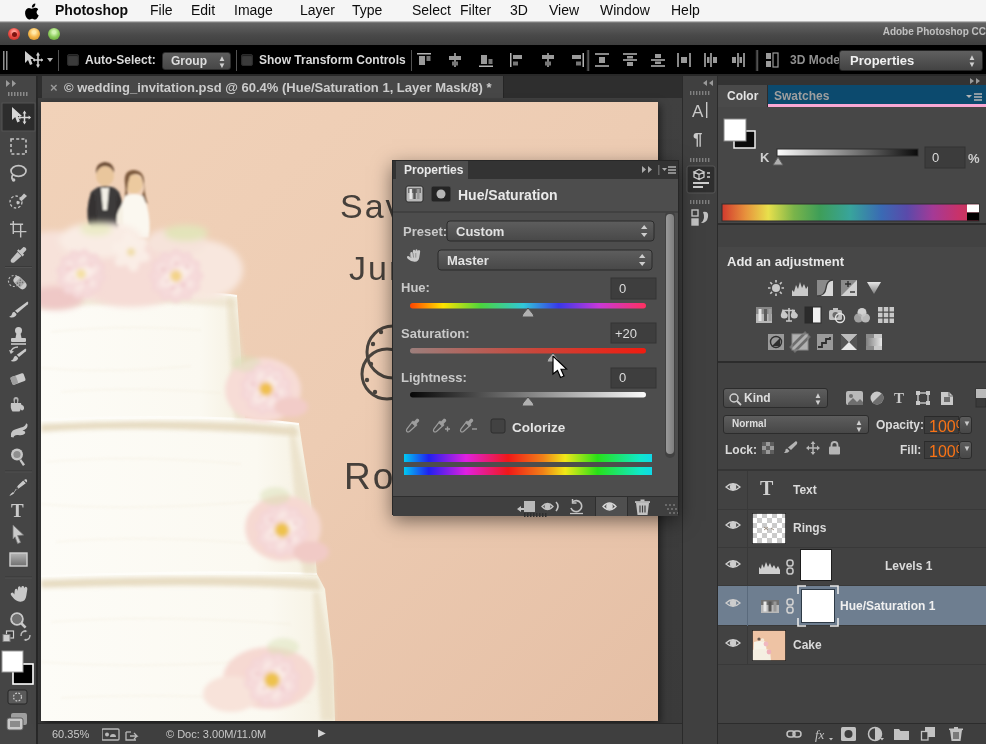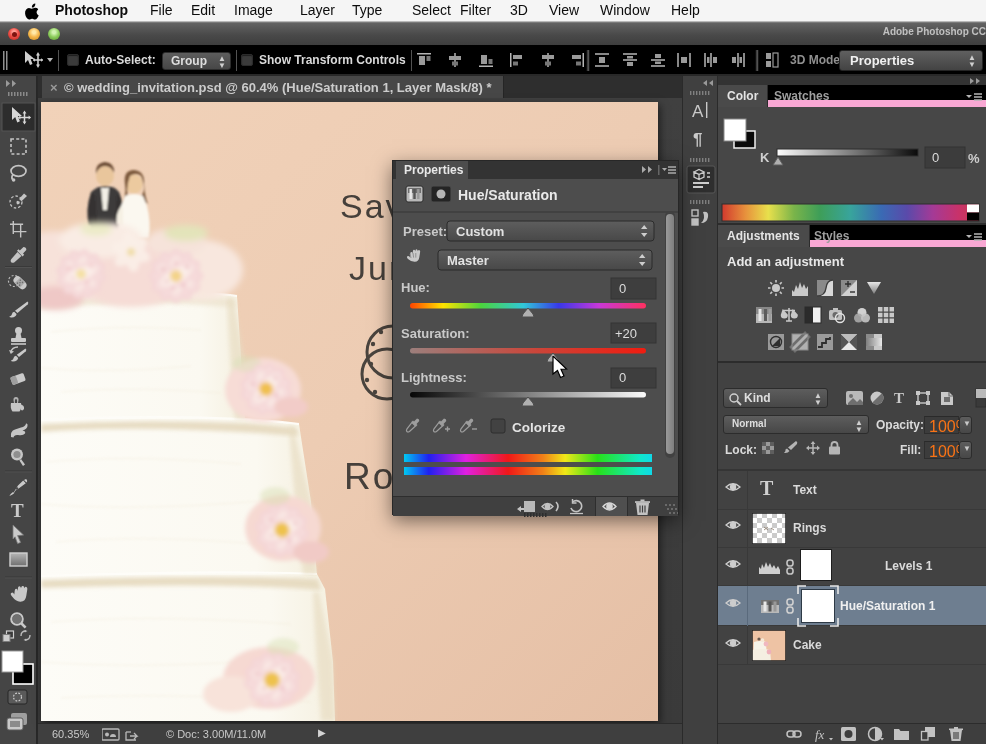--- a/index.html
+++ b/index.html
@@ -47,22 +47,22 @@
   box-shadow:2px 3px 8px rgba(0,0,0,.55); }
 #statusbar { position:absolute; left:0; top:647px; width:644px; height:21px;
   background:#3f3f3f; border-top:1px solid #2b2b2b; color:#c9c9c9; font-size:11px; }
 
 
 #dock { left:682px; top:76px; width:36px; height:668px; background:#404040;
   border-left:1px solid #2a2a2a; border-right:1px solid #2a2a2a; }
 
 
 #rightcol { left:718px; top:76px; width:268px; height:668px; background:#424242; }
-.ptabbar { position:absolute; left:0; width:268px; height:22px; background:#000000;
-  border-bottom:7px solid #f9a8d4; }
+.ptabbar { position:absolute; left:0; width:268px; height:22px; background:#0c4a6e;
+  border-bottom:3px solid #f9a8d4; }
 .ptab { position:absolute; top:0; height:22px; background:#4a4a4a; color:#e4e4e4;
   font-size:12px; font-weight:bold; padding:4px 9px 0 9px;
   border-right:1px solid #2c2c2c; }
 .ptab-in { color:#9f9f9f; background:none; border:none; }
 .pmenu { position:absolute; right:4px; top:7px; width:16px; height:9px; }
 .lbb { position:absolute; color:#dadada; font-size:12px; font-weight:bold; }
 .vbox { position:absolute; background:#3c3c3c; border:1px solid #2e2e2e;
   border-top-color:#2a2a2a; color:#f97316; font-size:16px; }
 
 
@@ -738,30 +738,20 @@
         <path d="M 60 50 l 5 8 l -10 0 Z" fill="#b0b0b0" stroke="#5e5e5e" stroke-width="1"></path>
         <rect x="207" y="40" width="40" height="21" fill="#3c3c3c" stroke="#323232"></rect>
         <text x="214" y="55" font-size="13" fill="#dcdcdc">0</text>
         <text x="250" y="56" font-size="13" font-weight="bold" fill="#cfcfcf">%</text>
         <rect x="4" y="97" width="257" height="17" fill="url(#spec)" stroke="#2e2e2e" stroke-width="1"></rect>
         <rect x="249" y="97.5" width="12" height="8" fill="#ffffff"></rect>
         <rect x="249" y="105.5" width="12" height="8" fill="#000000"></rect>
       </svg>
     </div>
 
-    <div class="ptabbar" style="top:149px;">
-      <div class="ptab" style="left:0px;">Adjustments</div>
-      <span class="ptab ptab-in" style="left:87px;">Styles</span>
-      <svg class="pmenu" width="16" height="10">
-          <path d="M 0 3 l 3 3 l 3 -3 Z" fill="#b5b5b5"></path>
-          <g stroke="#b5b5b5" stroke-width="1.3">
-            <path d="M 8 2 h 8 M 8 5 h 8 M 8 8 h 8"></path>
-          </g>
-        </svg>
-    </div>
     <div style="position:absolute;left:0;top:171px;width:268px;height:116px;background:#474747;border-bottom:2px solid #2c2c2c;">
       <span style="position:absolute;left:9px;top:7px;color:#e8e8e8;font-size:13px;font-weight:bold;">Add an adjustment</span>
       <svg width="268" height="116" style="position:absolute;left:0;top:0;">
         <defs>
           <linearGradient id="gv" x1="0" y1="0" x2="0" y2="1">
               <stop offset="0" stop-color="#e8e8e8"></stop>
               <stop offset="1" stop-color="#7e7e7e"></stop>
             </linearGradient>
         </defs>
 

